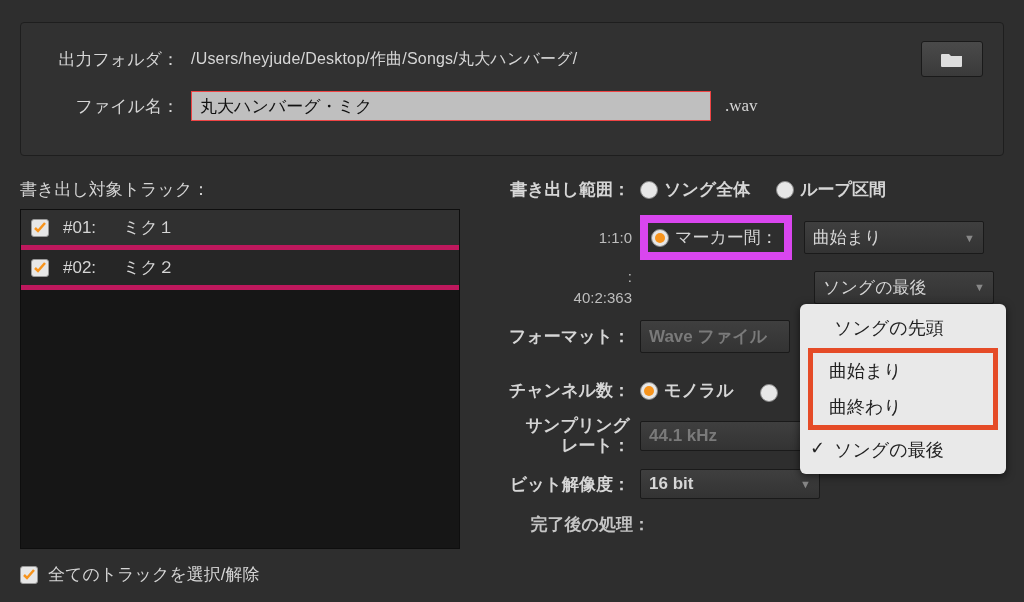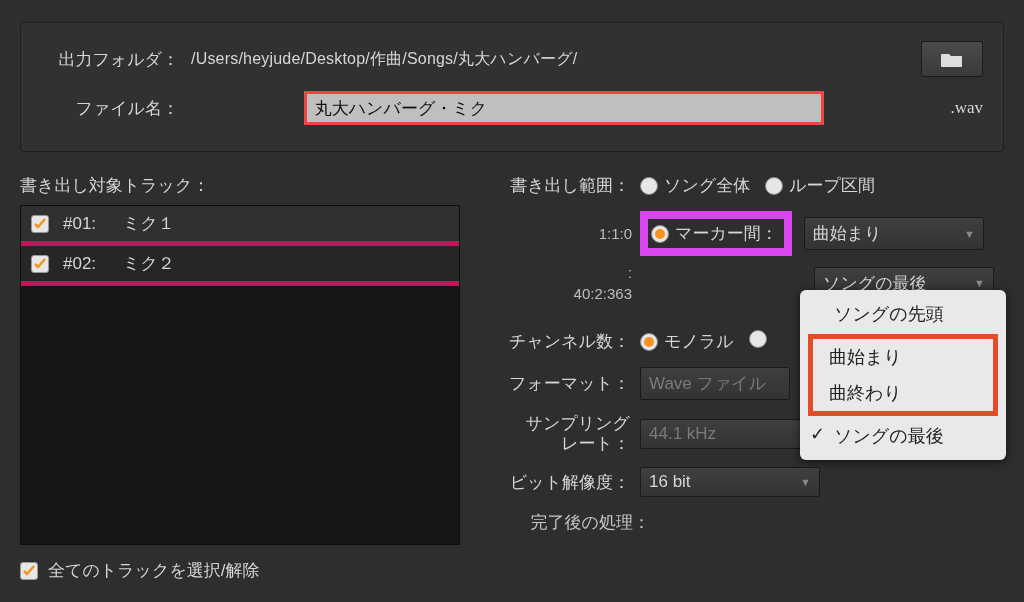--- a/index.html
+++ b/index.html
@@ -18,37 +18,36 @@
     margin: 22px 20px 0 20px;
     border: 1px solid #1e1e1e;
     border-radius: 4px;
     background: #313131;
     padding: 18px 20px;
   }
   .form-row {
     display: flex;
     align-items: center;
     margin-bottom: 14px;
-    justify-content: space-between;
-  }
-  .form-row:last-child { margin-bottom: 8px; }
+  }
+  .form-row:last-child { margin-bottom: 16px; }
   .left-label {
     width: 150px;
     text-align: right;
     padding-right: 12px;
   }
   .path-text {
     font-size: 16px;
     letter-spacing: 0.2px;
   }
   .filename-input {
     flex: 0 0 520px;
     background: #bfbfbf;
     color: #111;
-    border: 3px solid #ef4444;
+    border: 1px solid #ef4444;
     padding: 4px 8px;
     font-size: 17px;
     font-family: inherit;
   }
   .ext {
     margin-left: 14px;
     font-family: Liberation Serif, serif;
   }
   .folder-btn {
     margin-left: auto;
@@ -95,38 +94,39 @@
   .select-all {
     display:flex; align-items:center;
     margin-top: 14px;
   }
   .select-all .chk { margin-right: 10px; }
 
   
   .opt-row {
     display:flex; align-items:center;
     margin-bottom: 14px;
+    font-weight: bold;
   }
   .opt-label {
     width: 180px;
     text-align: right;
     padding-right: 10px;
   }
   .radio {
     width:18px; height:18px; border-radius:50%;
     background:#e7e7e7; border:1px solid #888;
     display:flex; align-items:center; justify-content:center;
     margin-right:6px;
     flex-shrink:0;
   }
   .radio.sel::after{
     content:""; width:10px; height:10px; border-radius:50%;
     background:#f7941d;
   }
-  .radio-group { display:flex; align-items:flex-start; gap:1px; flex-wrap:nowrap;}
+  .radio-group { display:flex; align-items:flex-end; gap:12px; flex-wrap:nowrap;}
   .radio-opt { display:flex; align-items:center; margin-right:14px; white-space:nowrap;}
   .highlight-red {
     border: 8px solid #d946ef;
     padding: 3px 6px 3px 3px;
     display:inline-flex; align-items:center;
   }
   .combo {
     width: 180px;
     background: linear-gradient(#3f3f3f,#333);
     border:1px solid #1a1a1a;
@@ -139,21 +139,21 @@
   .caret { font-size:11px; color:#888; }
   .time-block {
     display:flex; flex-direction:column; align-items:flex-end;
     width:180px; padding-right:8px;
     color:#bdbdbd; font-size:15px;
     line-height:1.4;
   }
   .marker-row { display:flex; align-items:center; margin-bottom:12px;}
   .dropdown-menu {
     position:absolute;
-    top:116px; right:-2px;
+    top:126px; right:-2px;
     width:206px;
     background:#e9e9e9;
     border-radius:6px;
     box-shadow:0 2px 8px rgba(0,0,0,.6);
     color:#222;
     padding:6px 0;
     font-size:18px;
   }
   .dd-item { padding:6px 14px 6px 34px; position:relative;}
   .dd-item.check::before{
@@ -256,41 +256,41 @@
         <span>:</span>
         <span>40:2:363</span>
       </div>
       <div style="width:174px"></div>
       <div class="combo">
         <span>ソングの最後</span>
         <span class="caret">▼</span>
       </div>
     </div>
 
+    <div class="opt-row">
+      <div class="opt-label">フォーマット：</div>
+      <div class="combo dis" style="width:150px">
+        <span>Wave ファイル</span>
+      </div>
+    </div>
+
     <div class="opt-row" style="margin-top:26px;">
       <div class="opt-label">チャンネル数：</div>
       <div class="radio-group">
         <div class="radio-opt">
           <span class="radio sel"></span>
           <span>モノラル</span>
         </div>
         <div class="radio-opt">
           <span class="radio"></span>
         </div>
       </div>
     </div>
 
     <div class="opt-row">
-      <div class="opt-label">フォーマット：</div>
-      <div class="combo dis" style="width:150px">
-        <span>Wave ファイル</span>
-      </div>
-    </div>
-
-    <div class="opt-row">
       <div class="opt-label" style="line-height:1.15;">
         <span>サンプリング</span><br>
         <span>レート：</span>
       </div>
       <div class="combo dis" style="width:180px">
         <span>44.1 kHz</span>
         <span class="caret">▼</span>
       </div>
     </div>
 

